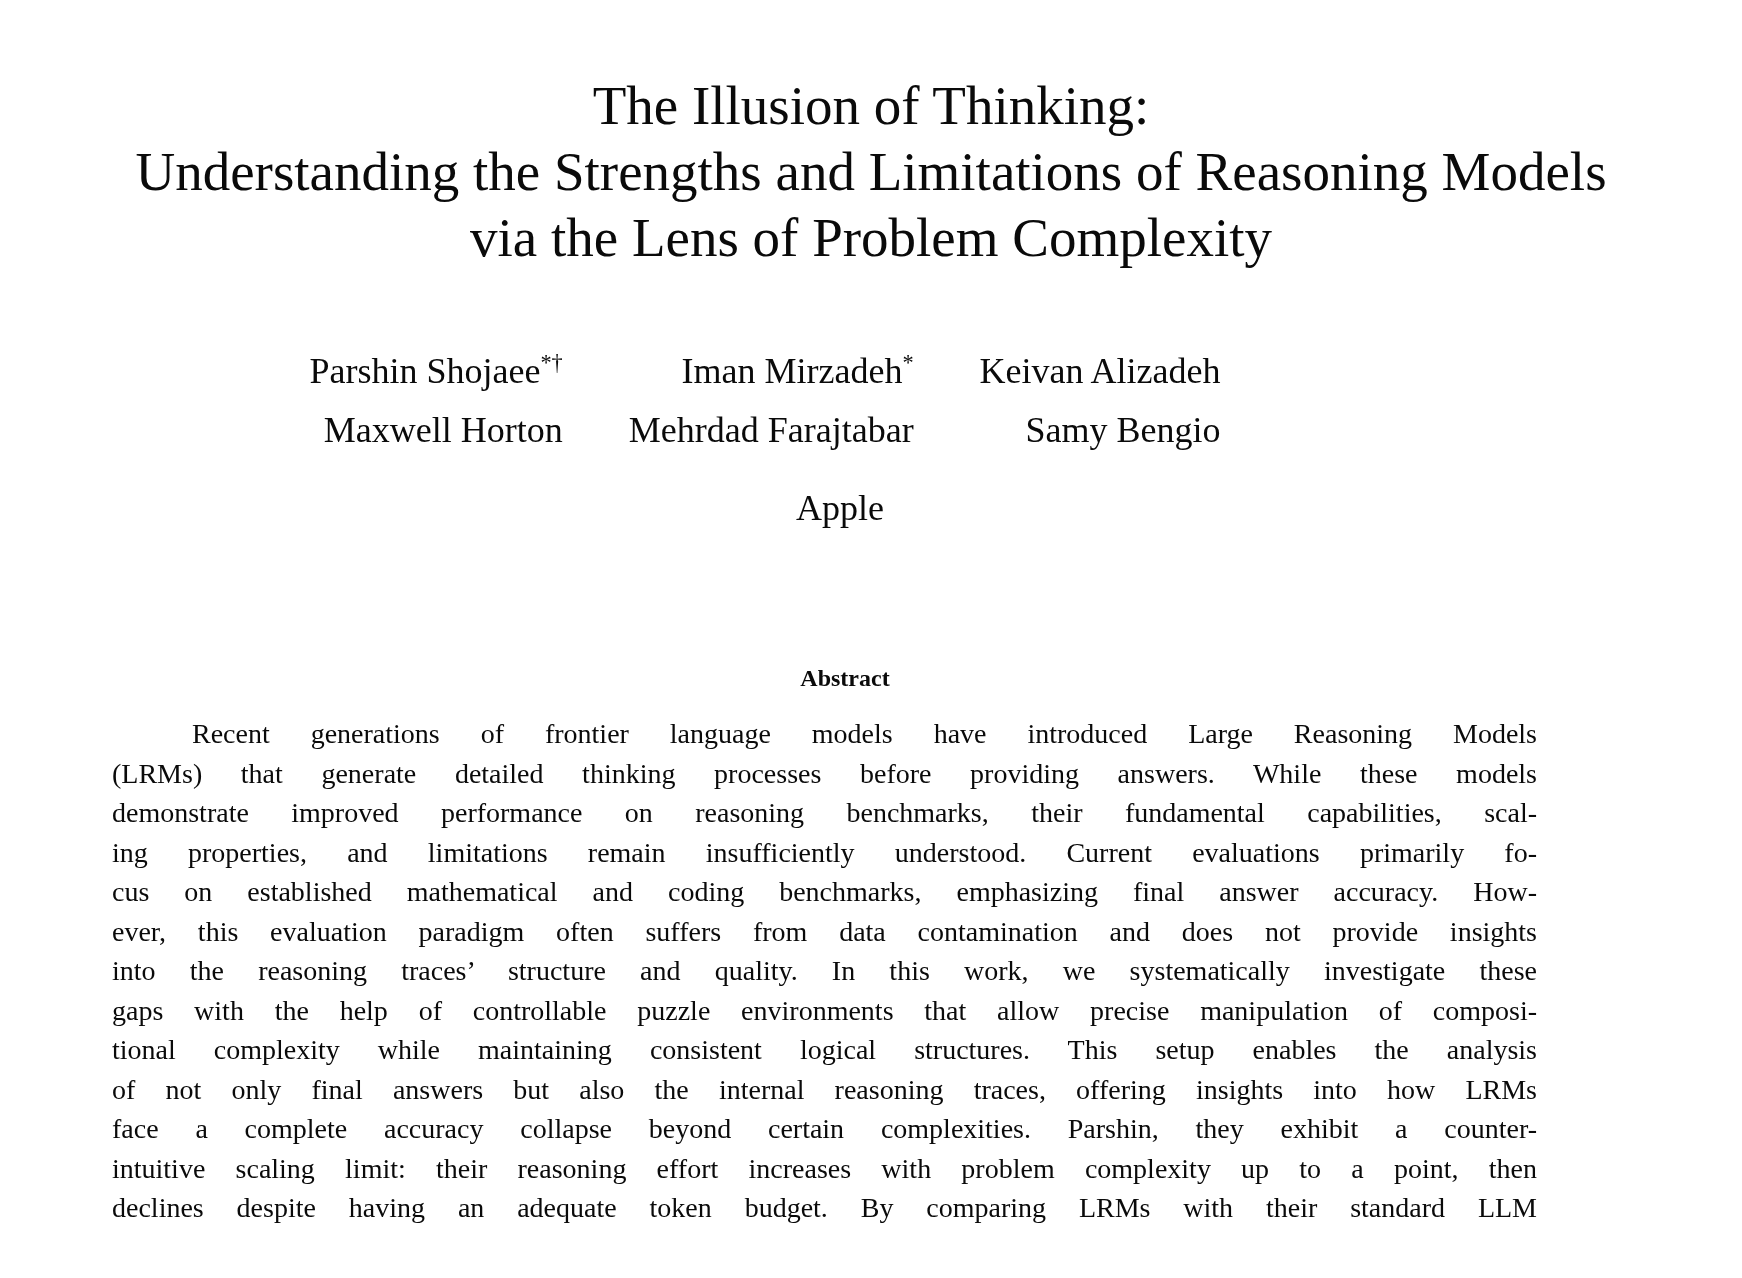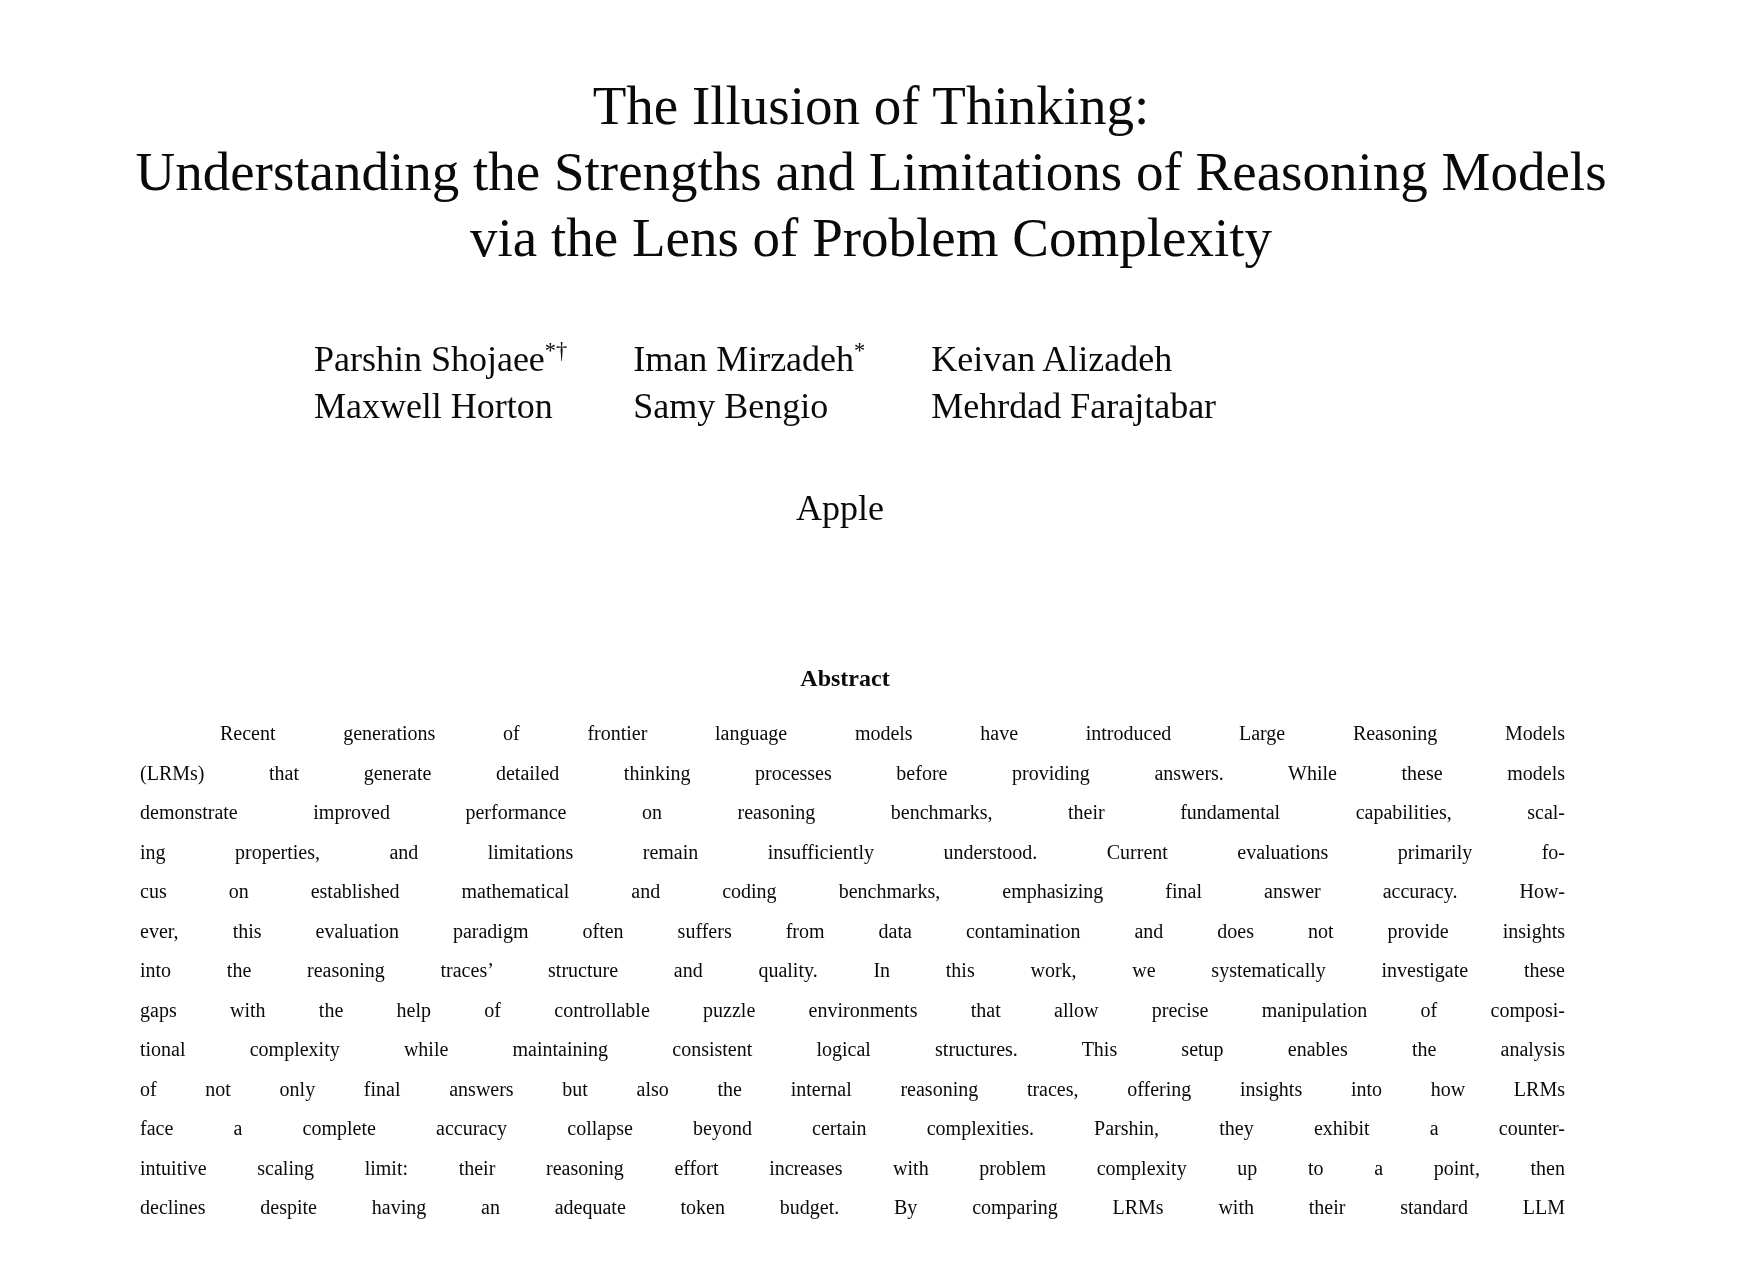--- a/index.html
+++ b/index.html
@@ -39,21 +39,21 @@
     left: 765px;
     transform: translateX(-50%);
     display: grid;
     grid-template-columns: auto auto auto;
     column-gap: 66px;
     row-gap: 0px;
     font-size: 36px;
     line-height: 47px;
     white-space: nowrap;
   }
-  .author-cell { text-align: left; }
+  .author-cell { text-align: right; margin-top: 12px; }
   .author-cell sup {
     font-size: 62%;
     vertical-align: super;
     line-height: 0;
   }
 
   
   .affiliation {
     position: absolute;
     top: 486px;
@@ -75,23 +75,22 @@
     line-height: 36px;
     white-space: nowrap;
   }
 
   
   .abstract-body {
     position: absolute;
     top: 714px;
     left: 112px;
     width: 1425px;
-    font-size: 20px;
+    font-size: 28px;
     line-height: 39.5px;
-    margin-left: 28px;
   }
   .abs-line {
     text-align: justify;
     text-align-last: justify;
     white-space: normal;
   }
   .abs-line.first {
     text-indent: 80px;
   }
 </style>
@@ -104,22 +103,22 @@
     <span class="title-line">The Illusion of Thinking:</span>
     <span class="title-line">Understanding the Strengths and Limitations of Reasoning Models</span>
     <span class="title-line">via the Lens of Problem Complexity</span>
   </h1>
 
   <div class="authors">
     <span class="author-cell"><span>Parshin Shojaee</span><sup>*†</sup></span>
     <span class="author-cell"><span>Iman Mirzadeh</span><sup>*</sup></span>
     <span class="author-cell"><span>Keivan Alizadeh</span><sup></sup></span>
     <span class="author-cell"><span>Maxwell Horton</span><sup></sup></span>
+    <span class="author-cell"><span>Mehrdad Farajtabar</span><sup></sup></span>
     <span class="author-cell"><span>Samy Bengio</span><sup></sup></span>
-    <span class="author-cell"><span>Mehrdad Farajtabar</span><sup></sup></span>
   </div>
 
   <div class="affiliation">Apple</div>
 
   <div class="abstract-heading">Abstract</div>
 
   <div class="abstract-body">
     <div class="abs-line first">Recent generations of frontier language models have introduced Large Reasoning Models</div>
     <div class="abs-line">(LRMs) that generate detailed thinking processes before providing answers. While these models</div>
     <div class="abs-line">demonstrate improved performance on reasoning benchmarks, their fundamental capabilities, scal-</div>

